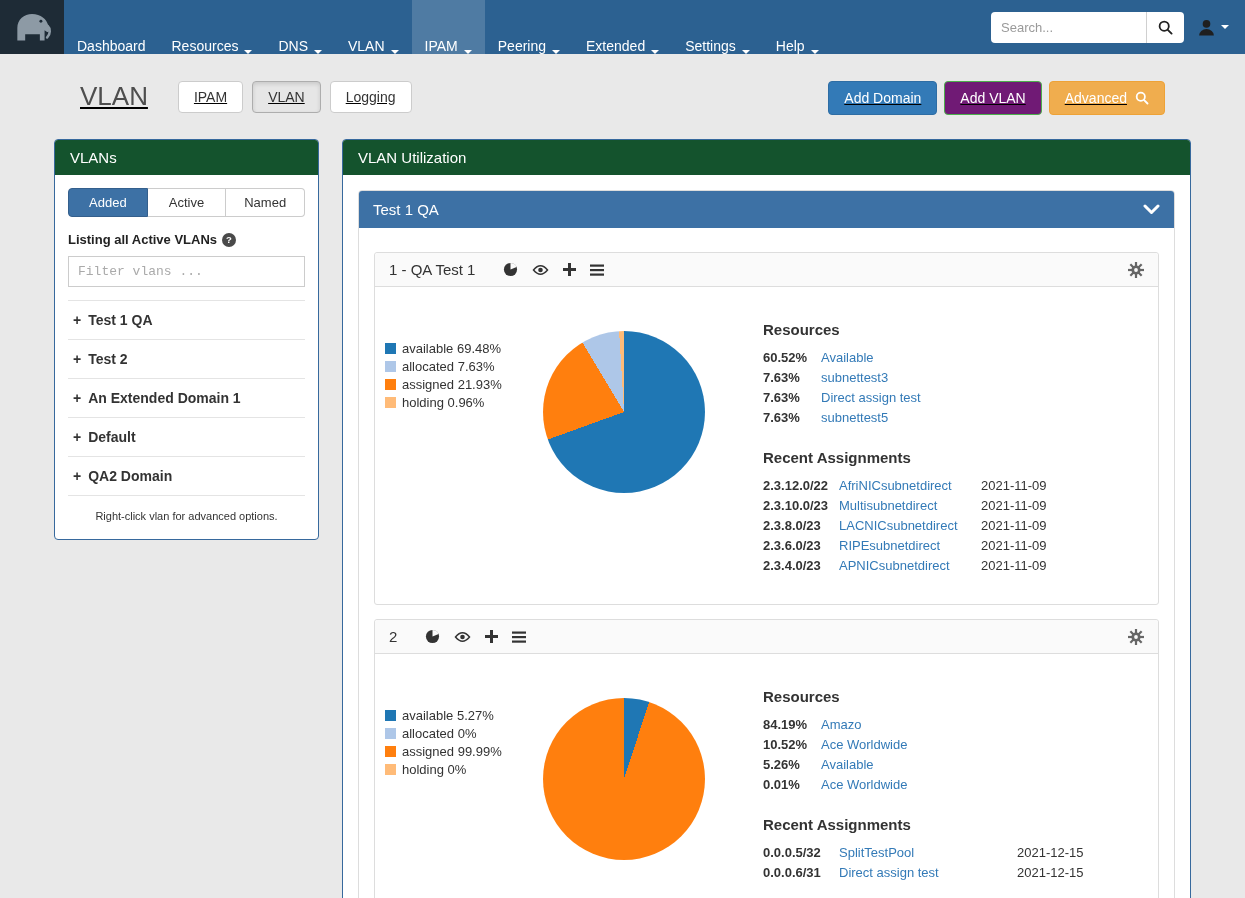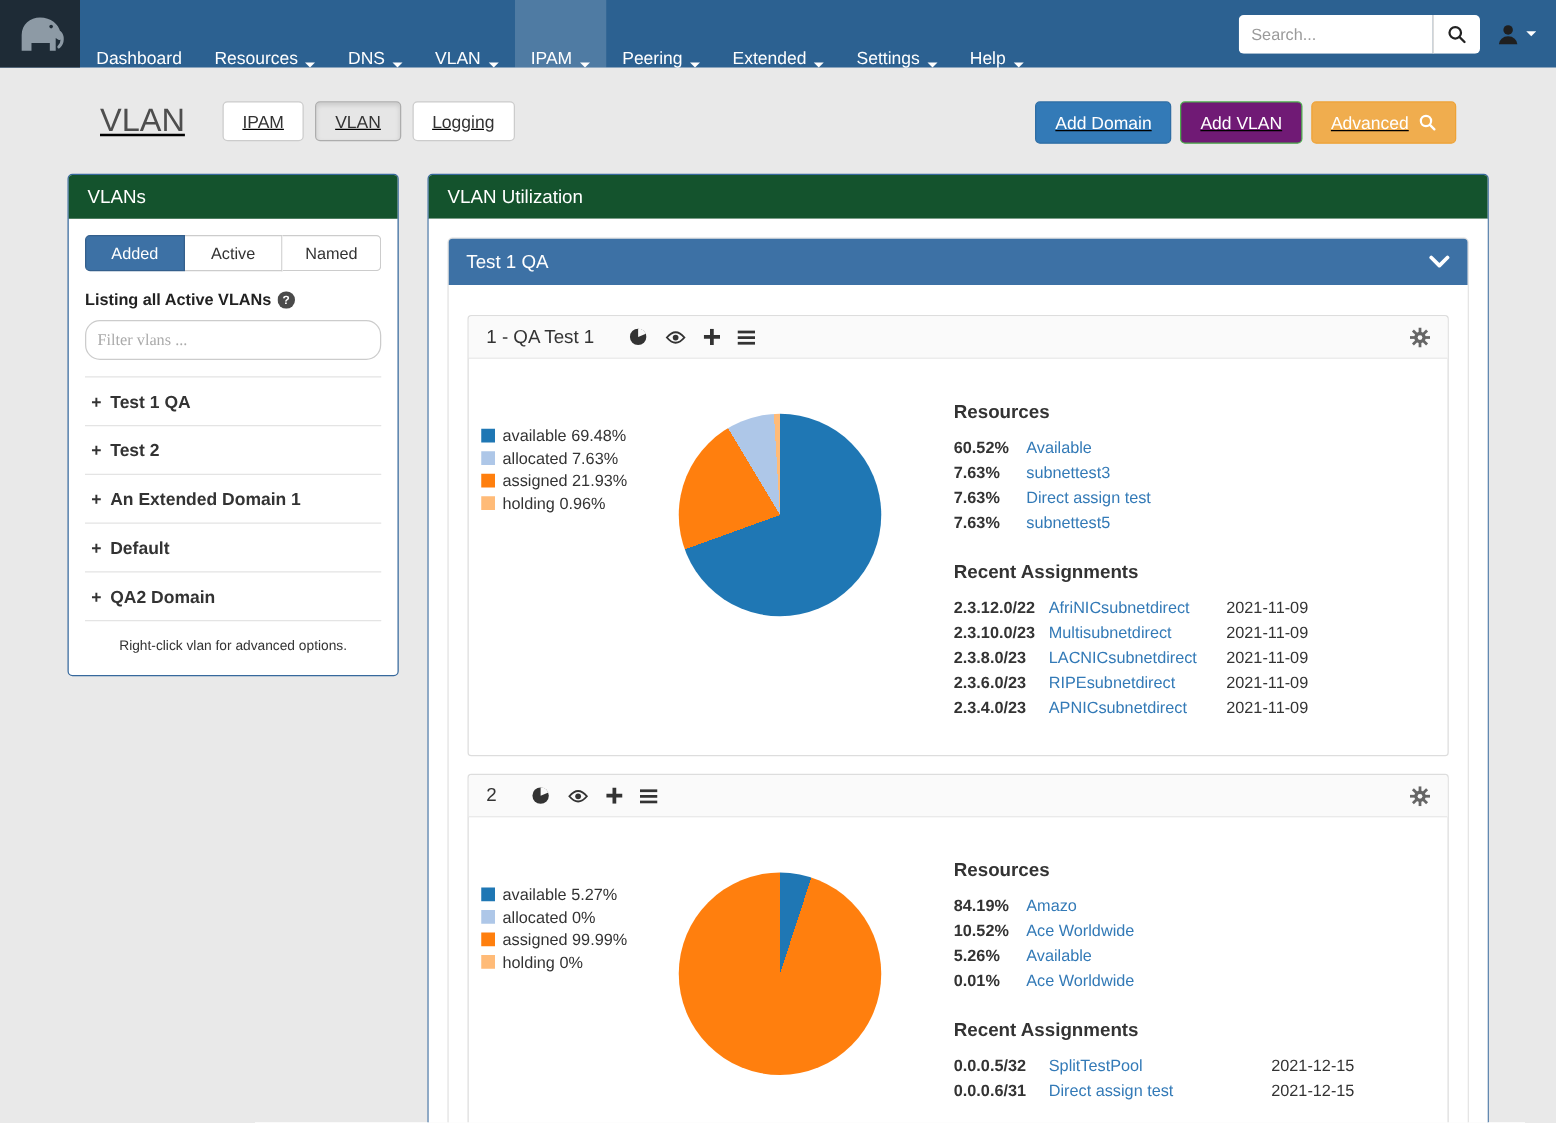--- a/index.html
+++ b/index.html
@@ -41,21 +41,21 @@
   
   .vlans-panel { width: 265px; flex: none; }
   .vlans-body { padding: 13px; }
   .seg { display: flex; }
   .seg-btn { flex: 1; text-align: center; padding: 6px 0; font-size: 13px; border: 1px solid #ccc; background: #fff; color: #333; cursor: pointer; font-family: inherit; }
   .seg-btn:first-child { border-radius: 4px 0 0 4px; }
   .seg-btn:last-child { border-radius: 0 4px 4px 0; }
   .seg-btn + .seg-btn { border-left: none; }
   .seg-btn.active { background: #3d71a5; border-color: #345f8c; color: #fff; }
   .listing-label { font-weight: bold; font-size: 13px; color: #222; margin: 15px 0 9px; display: flex; align-items: center; gap: 5px; }
-  .filter-input { width: 100%; padding: 7px 9px; border: 1px solid #ccc; border-radius: 12px; font-size: 13px; color: #333; font-family: Liberation Serif, serif; outline: none; }
+  .filter-input { width: 100%; padding: 7px 9px; border: 1px solid #ccc; border-radius: 0; font-size: 13px; color: #333; font-family: Liberation Mono, monospace; outline: none; }
   .filter-input::placeholder { color: #aaa; }
   .vlan-list { margin-top: 13px; border-top: 1px solid #e4e4e4; }
   .vlan-item { padding: 11px 5px; border-bottom: 1px solid #e4e4e4; font-size: 14px; font-weight: bold; color: #333; cursor: pointer; display: flex; gap: 7px; }
   .panel-note { text-align: center; font-size: 11px; color: #333; padding: 14px 0 4px; }
 
   
   .util-panel { flex: 1; }
   .util-body { background: #fff; padding: 15px; border-radius: 0 0 3px 3px; }
   .group-panel { border: 1px solid #ddd; border-radius: 4px; }
   .group-heading { background: #3d71a5; color: #fff; font-size: 15px; padding: 10px 14px; display: flex; align-items: center; border-radius: 3px 3px 0 0; }

